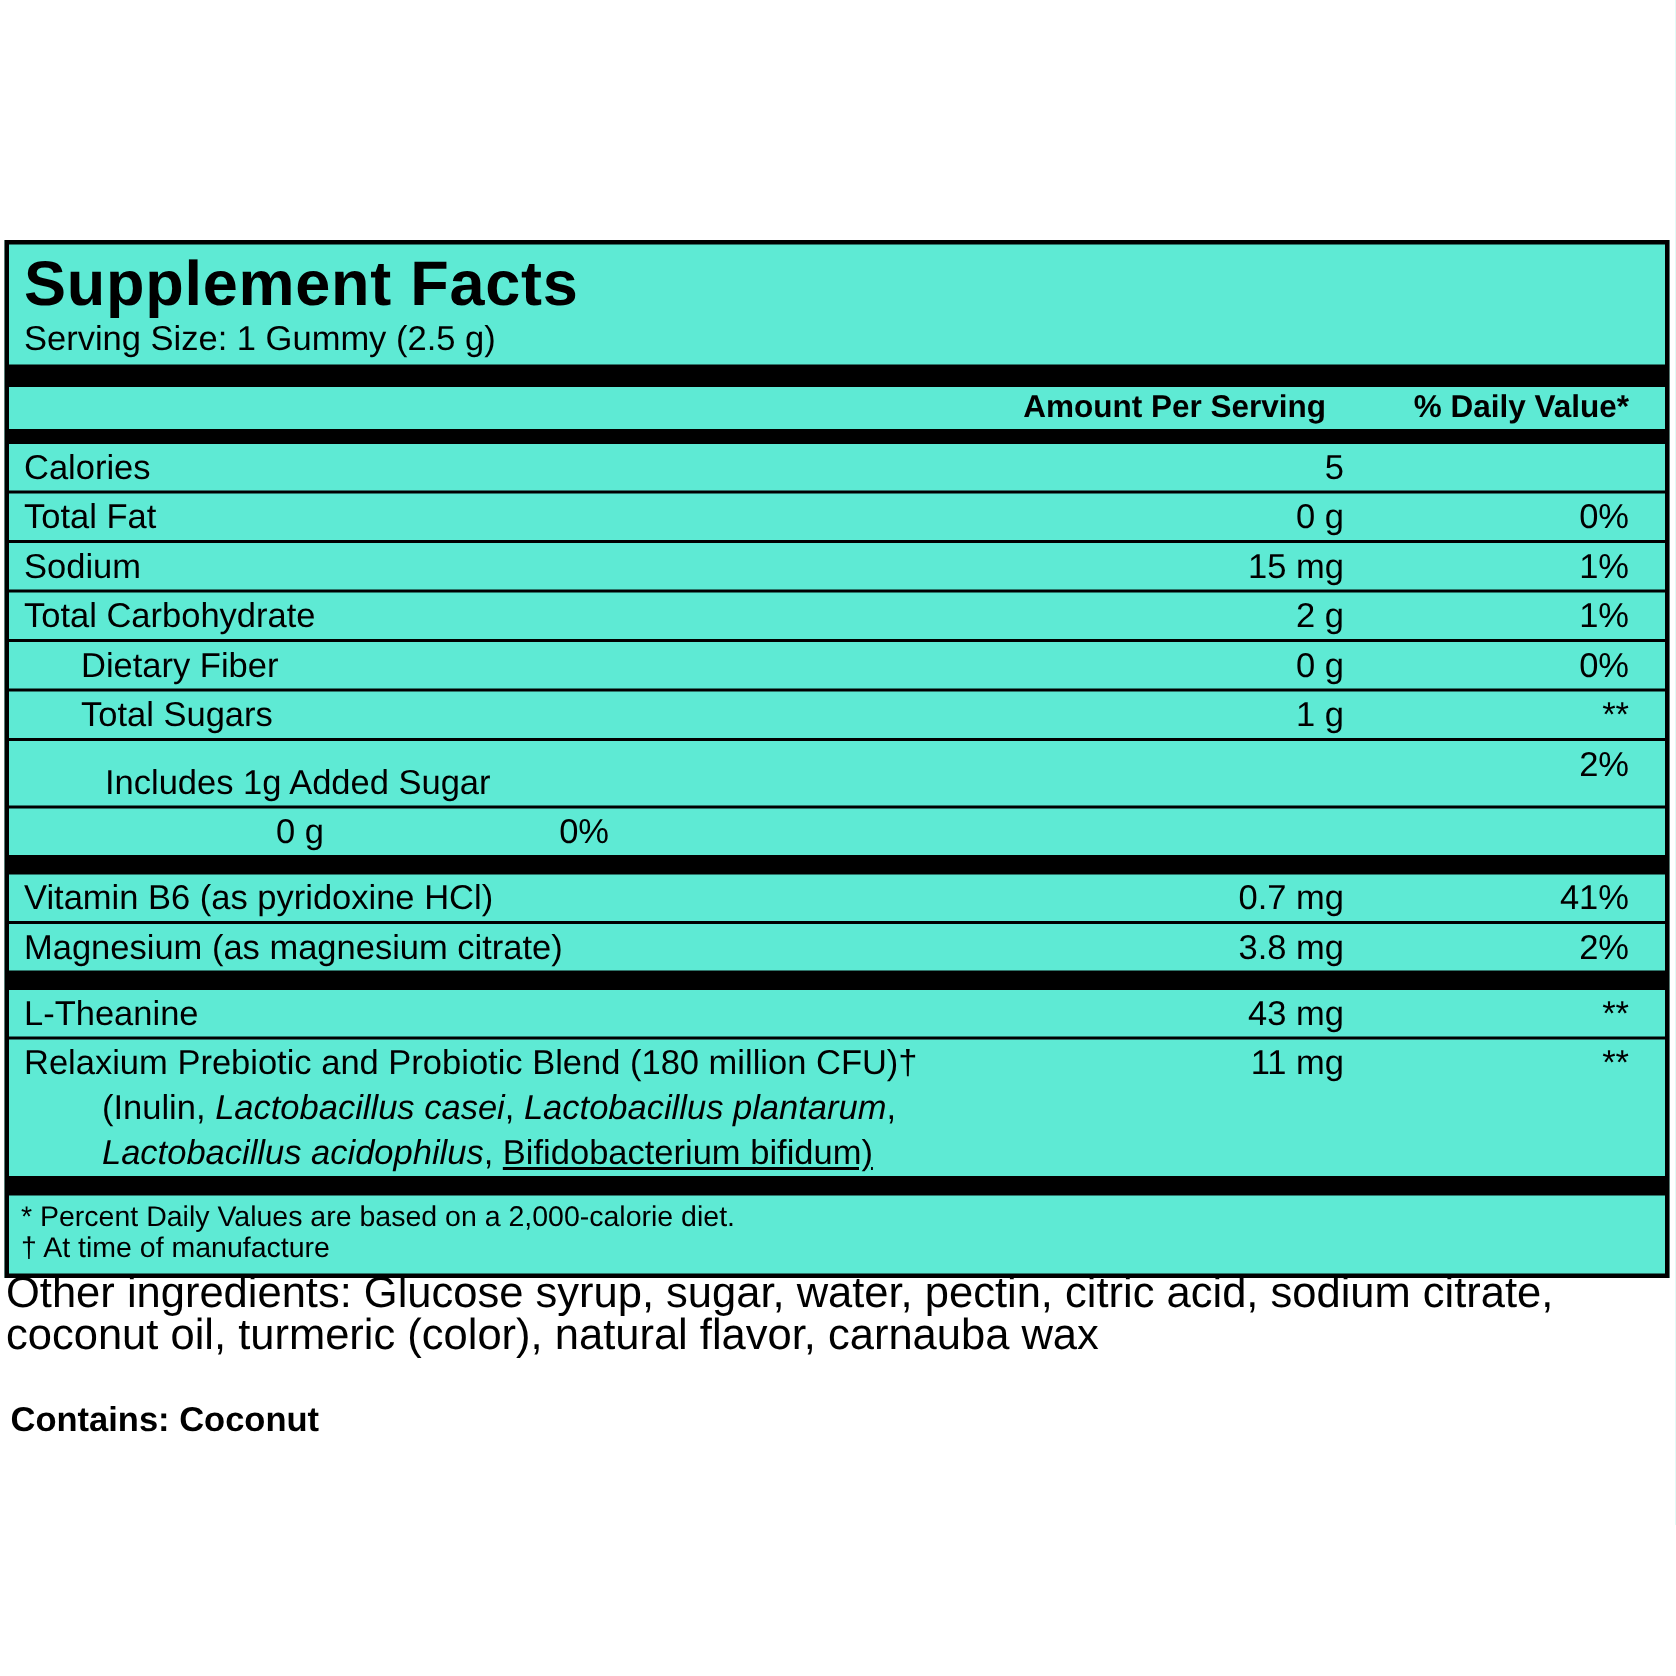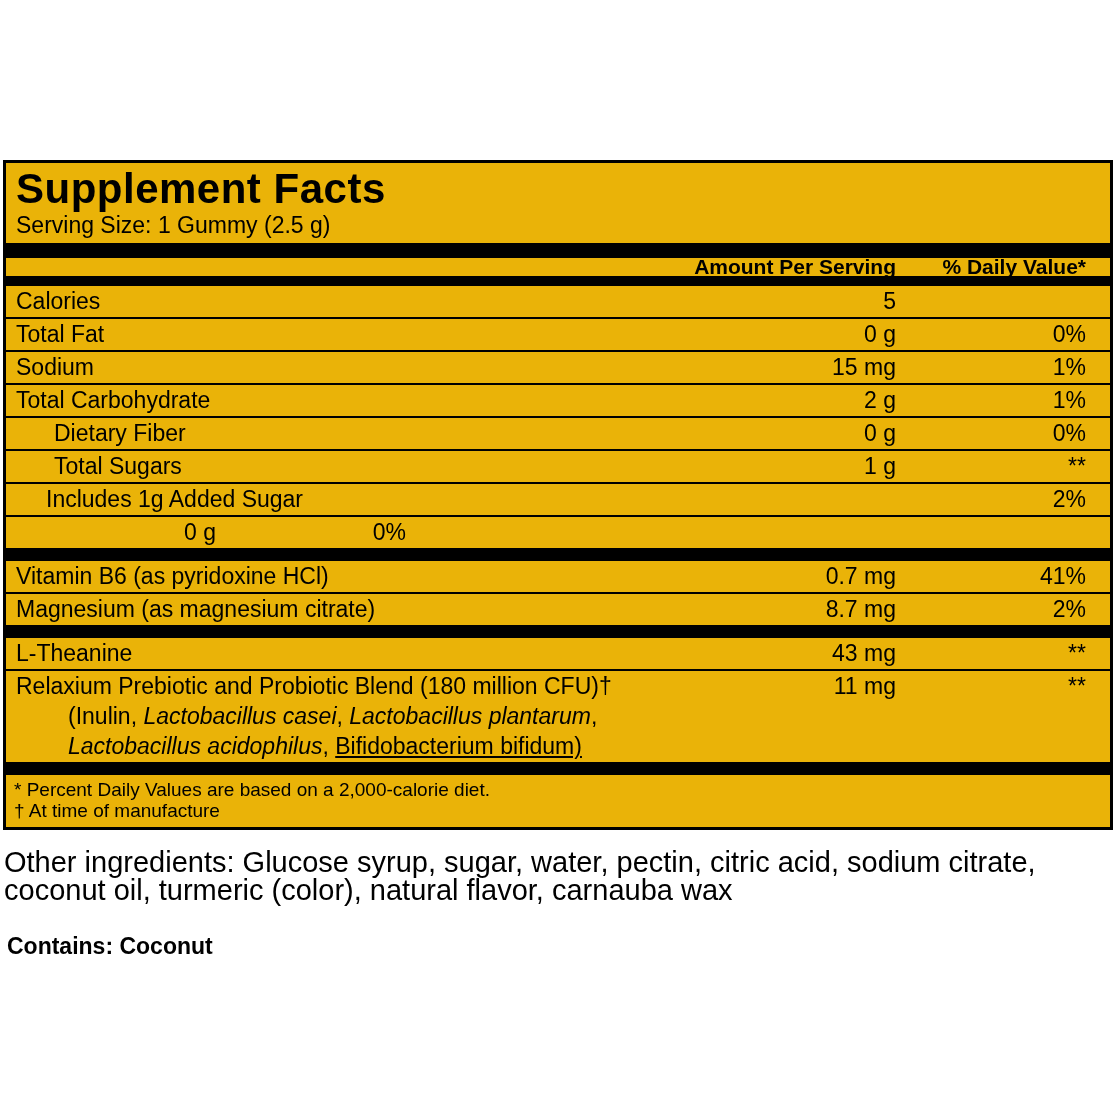--- a/index.html
+++ b/index.html
@@ -18,21 +18,21 @@
     height: 1117px;
     overflow: hidden;
     background: #ffffff;
   }
   .panel {
     position: absolute;
     top: 160px;
     left: 3px;
     width: 1104px;
     border: 3px solid #000000;
-    background: #eab308;
+    background: #5eead4;
   }
   .facts-title {
     font-size: 42px;
     font-weight: bold;
     letter-spacing: 0.5px;
     line-height: 46px;
     padding: 3px 10px 0 10px;
     white-space: nowrap;
   }
   .serving-size {
@@ -43,34 +43,35 @@
   .bar       { background: #000000; width: 100%; }
   .bar-thick { height: 15px; }
   .bar-mid   { height: 10px; }
   .bar-sec   { height: 13px; }
 
   .hdr-row {
     display: flex;
     align-items: center;
     font-weight: bold;
     font-size: 21px;
-    height: 18px;
+    height: 28px;
+    gap: 12px;
   }
   .row {
     display: flex;
     align-items: flex-start;
     font-size: 23px;
     line-height: 29px;
     padding: 1px 0;
   }
   .row.sep { border-bottom: 2px solid #000000; }
   .name { flex: 1 1 auto; padding-left: 10px; min-height: 29px; }
   .ind0 { padding-left: 10px; }
   .ind1 { padding-left: 48px; }
-  .ind2 { padding-left: 40px; }
+  .ind2 { padding-left: 64px; margin-top: 12px; }
   .amt  { flex: 0 0 210px; text-align: right; }
   .dv   { flex: 0 0 214px; text-align: right; padding-right: 24px; box-sizing: border-box; }
   .subline { padding-left: 52px; line-height: 30px; }
   .it { font-style: italic; }
   .ul { text-decoration: underline; }
 
   .footnotes {
     padding: 4px 8px 6px 8px;
     font-size: 19px;
     line-height: 21px;
@@ -171,21 +172,21 @@
           <div class="name ind0">
             <div>Vitamin B6 (as pyridoxine HCl)</div>
           </div>
           <div class="amt">0.7 mg</div>
           <div class="dv">41%</div>
         </div>
         <div class="row">
           <div class="name ind0">
             <div>Magnesium (as magnesium citrate)</div>
           </div>
-          <div class="amt">8.7 mg</div>
+          <div class="amt">3.8 mg</div>
           <div class="dv">2%</div>
         </div>
         <div class="bar bar-sec"></div>
         <div class="row sep">
           <div class="name ind0">
             <div>L-Theanine</div>
           </div>
           <div class="amt">43 mg</div>
           <div class="dv">**</div>
         </div>

